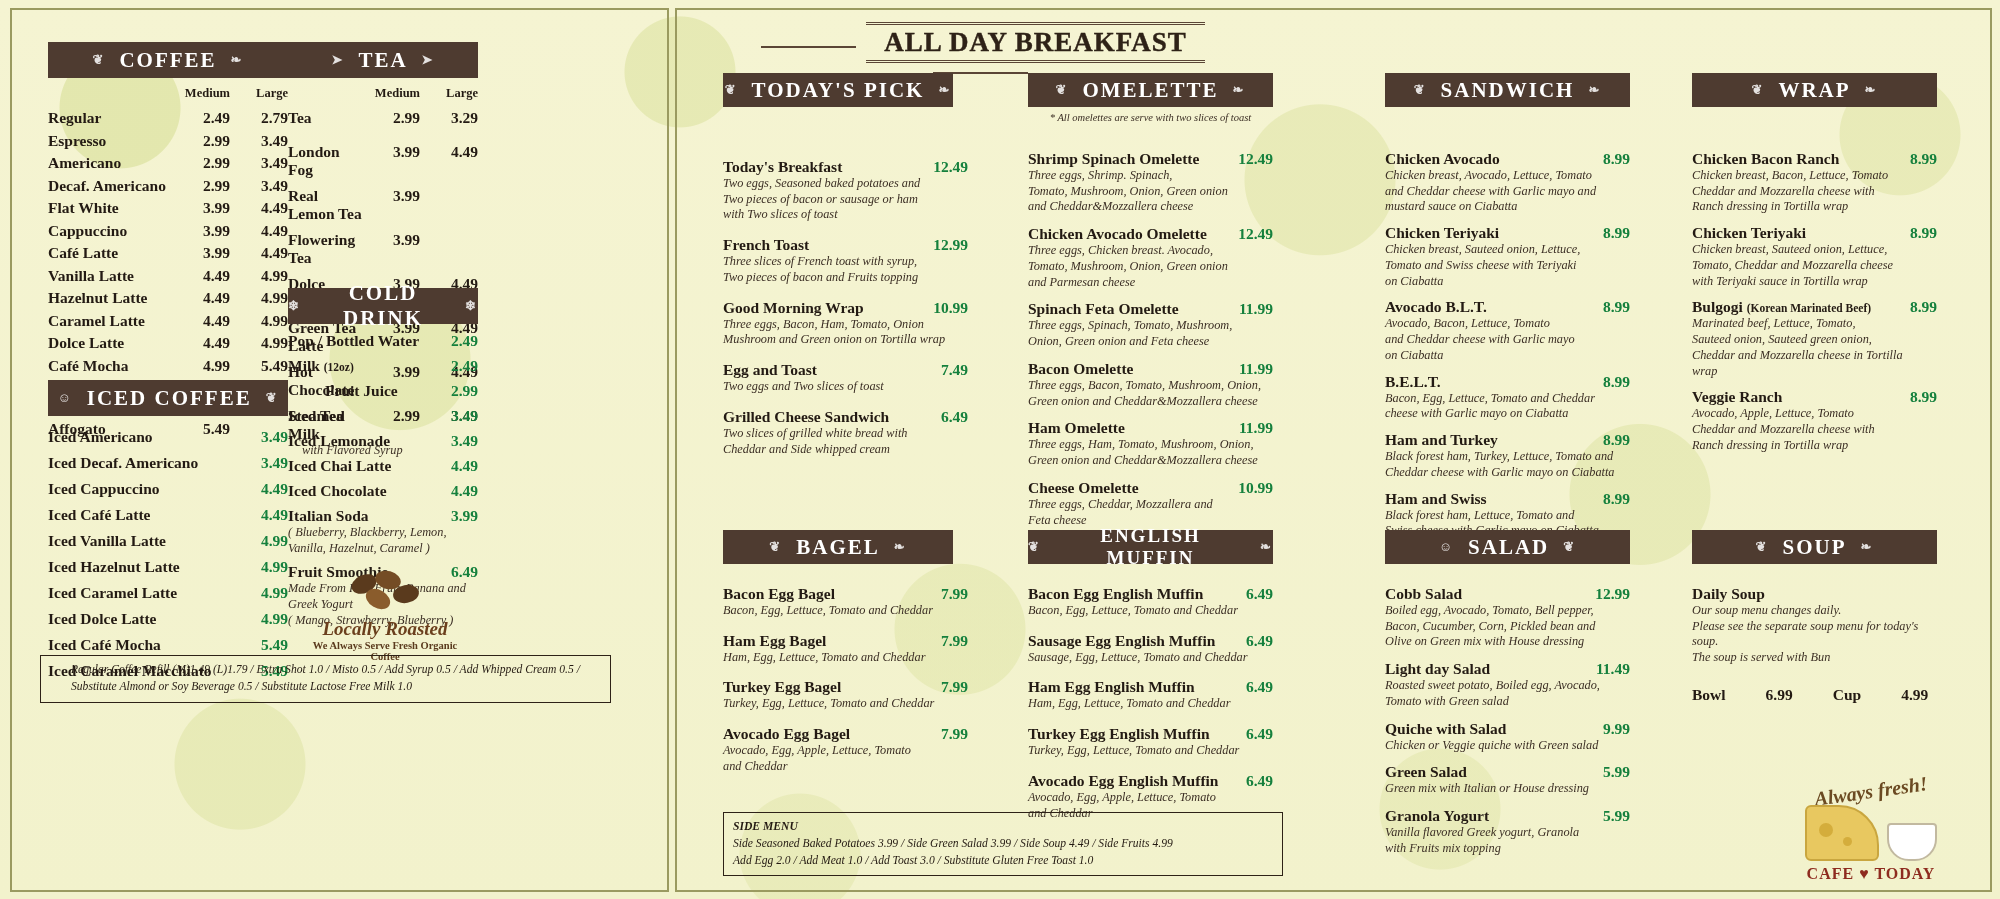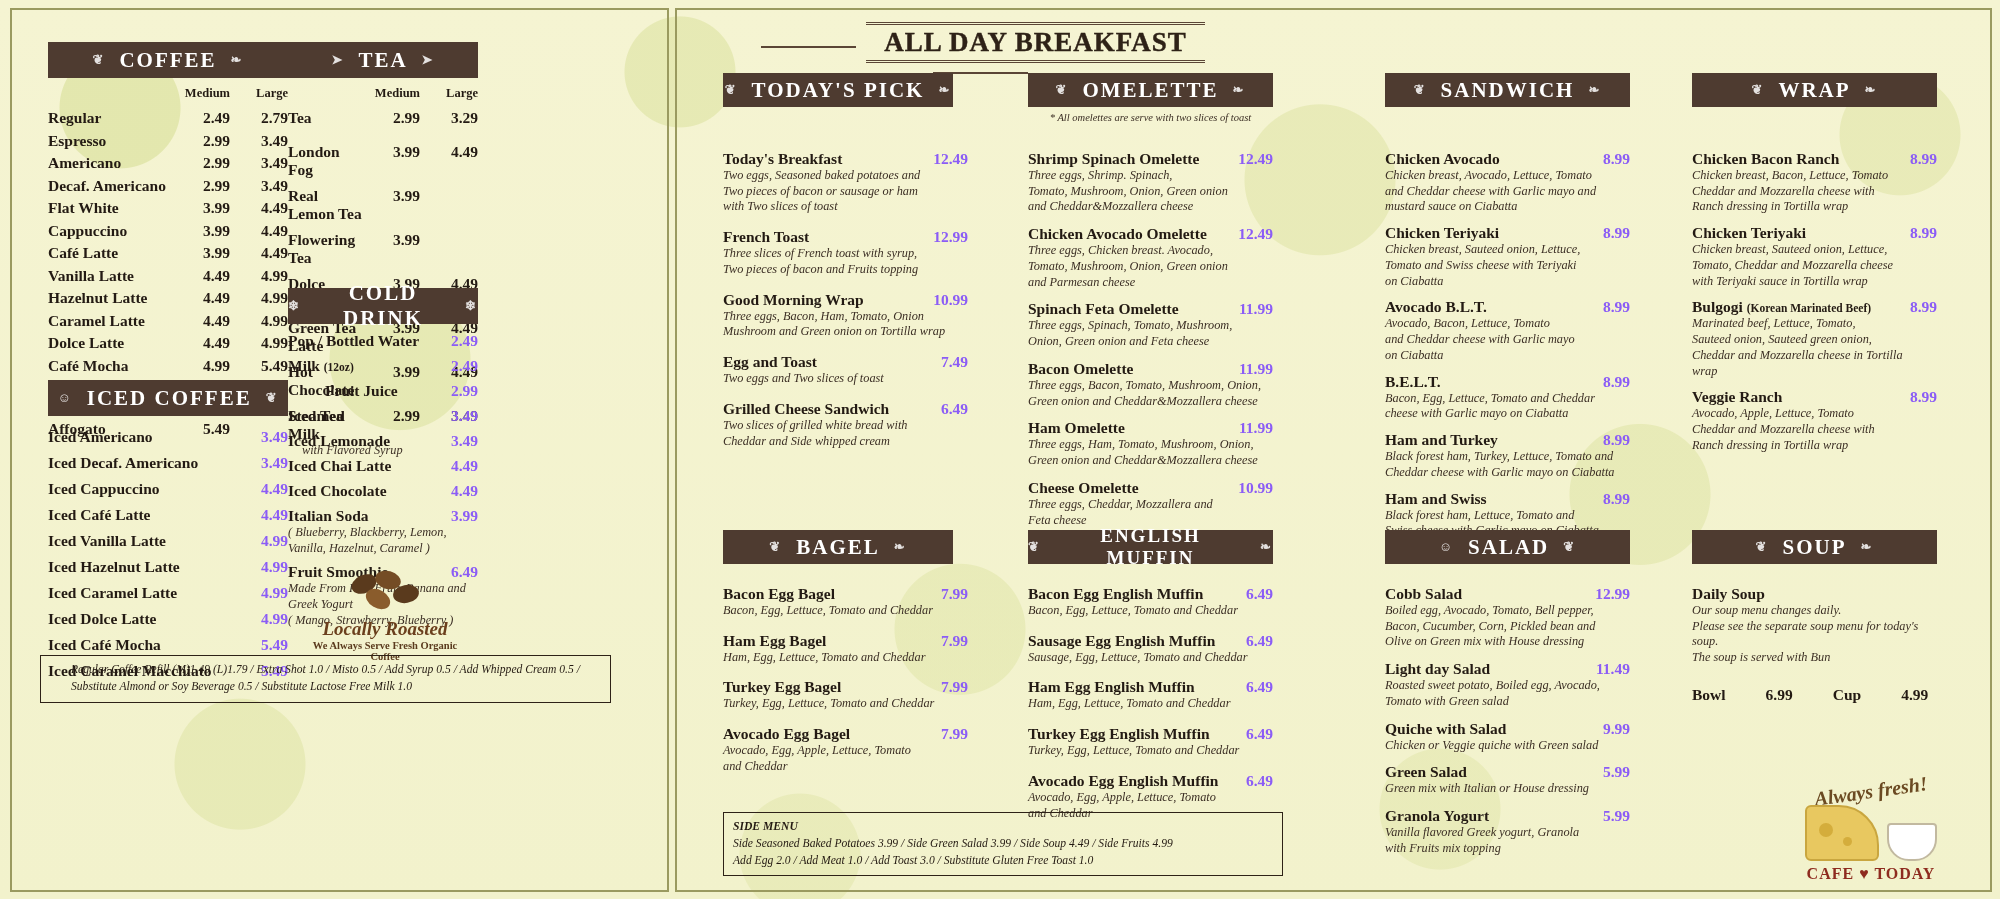--- a/index.html
+++ b/index.html
@@ -48,21 +48,21 @@
   .row .p1{width:58px;text-align:right;}
   .row .p2{width:58px;text-align:right;}
   .sub{font-size:12.3px;font-style:italic;font-weight:normal;color:#3b2e24;line-height:1.28;}
   .colhead{display:flex;font-size:12.5px;font-weight:bold;color:#231a13;}
   .colhead .sp{flex:1;}
   .colhead .c{width:58px;text-align:right;}
 
   .item{margin-bottom:7px;}
   .item .line{display:flex;align-items:baseline;}
   .item .nm{flex:1;font-size:15.5px;font-weight:bold;color:#231a13;}
-  .item .pr{font-size:15.5px;font-weight:bold;color:#8b5cf6;text-align:left;white-space:nowrap;}
+  .item .pr{font-size:15.5px;font-weight:bold;color:#15803d;text-align:left;white-space:nowrap;}
 
   
   .banner{
     position:absolute;left:700px;top:22px;width:560px;text-align:center;
   }
   .banner .txt{
     font-size:27px;font-weight:bold;letter-spacing:1px;color:#2e2217;
     -webkit-text-stroke:0.4px #2e2217;
     display:inline-block;padding:2px 18px;
     border-top:3px double #5b4636;border-bottom:3px double #5b4636;
@@ -436,21 +436,21 @@
   <span class="wing"></span>
 </div>
 
 <div class="hdr" style="left:723px;top:73px;width:230px;height:34px;">
   <span class="orn">❦</span>
   <span class="ttl">TODAY'S PICK</span>
   <span class="orn">❧</span>
 </div>
 <div class="sec" style="left:723px;top:150px;width:245px;">
   <div id="pick-rows">
-      <div class="item" style="margin-bottom: 13px;">
+      <div class="item" style="margin-bottom: 13px; margin-top: 8px;">
         <div class="line">
           <span class="nm">Today's Breakfast</span>
           <span class="pr">12.49</span>
         </div>
         <div class="sub">Two eggs, Seasoned baked potatoes and<br>Two pieces of bacon or sausage or ham<br>with Two slices of toast</div>
       </div>
       <div class="item" style="margin-bottom: 13px;">
         <div class="line">
           <span class="nm">French Toast</span>
           <span class="pr">12.99</span>

